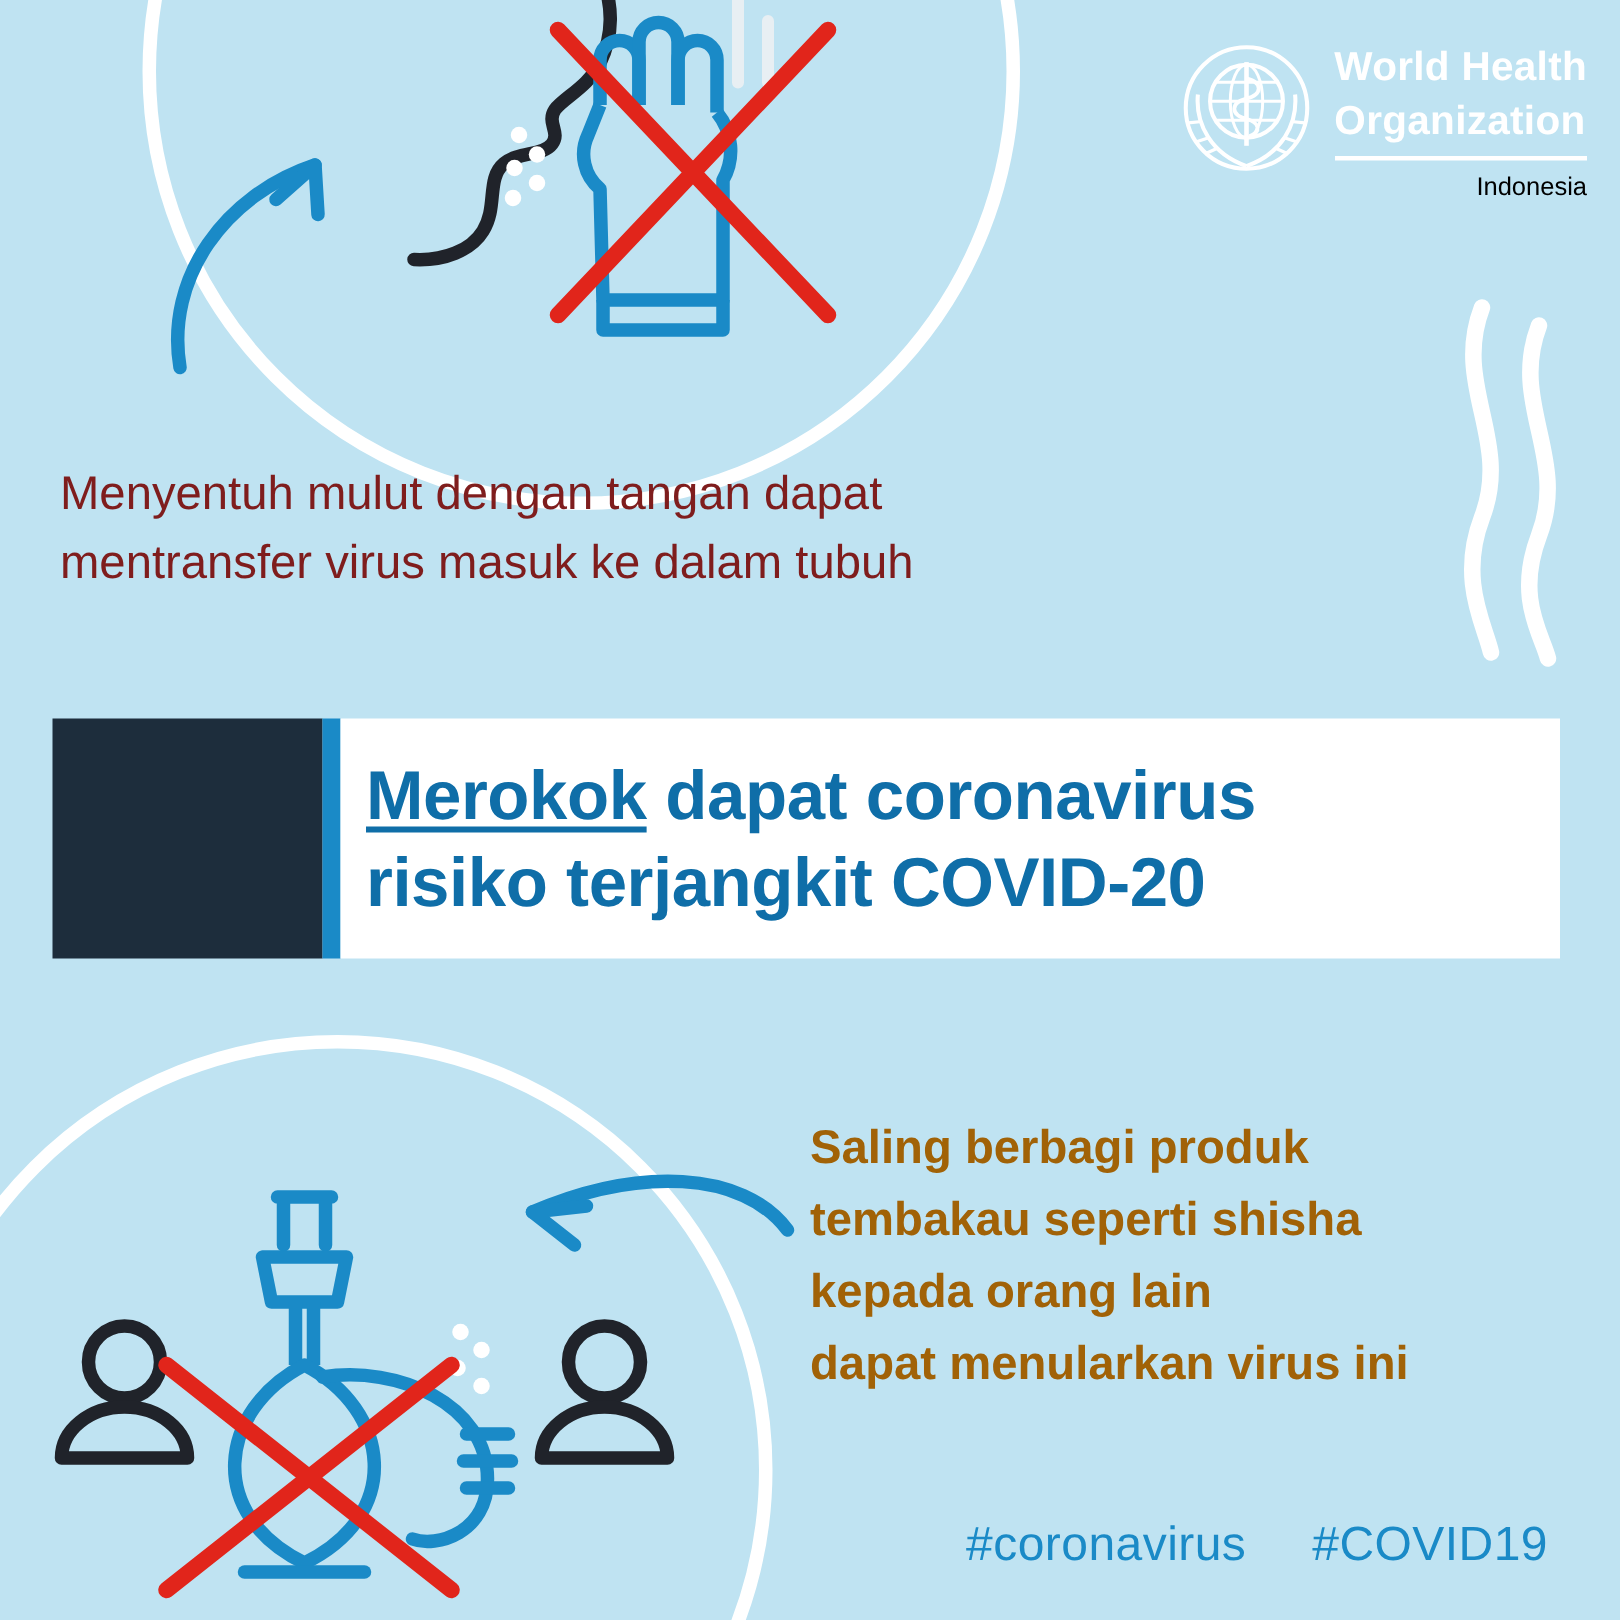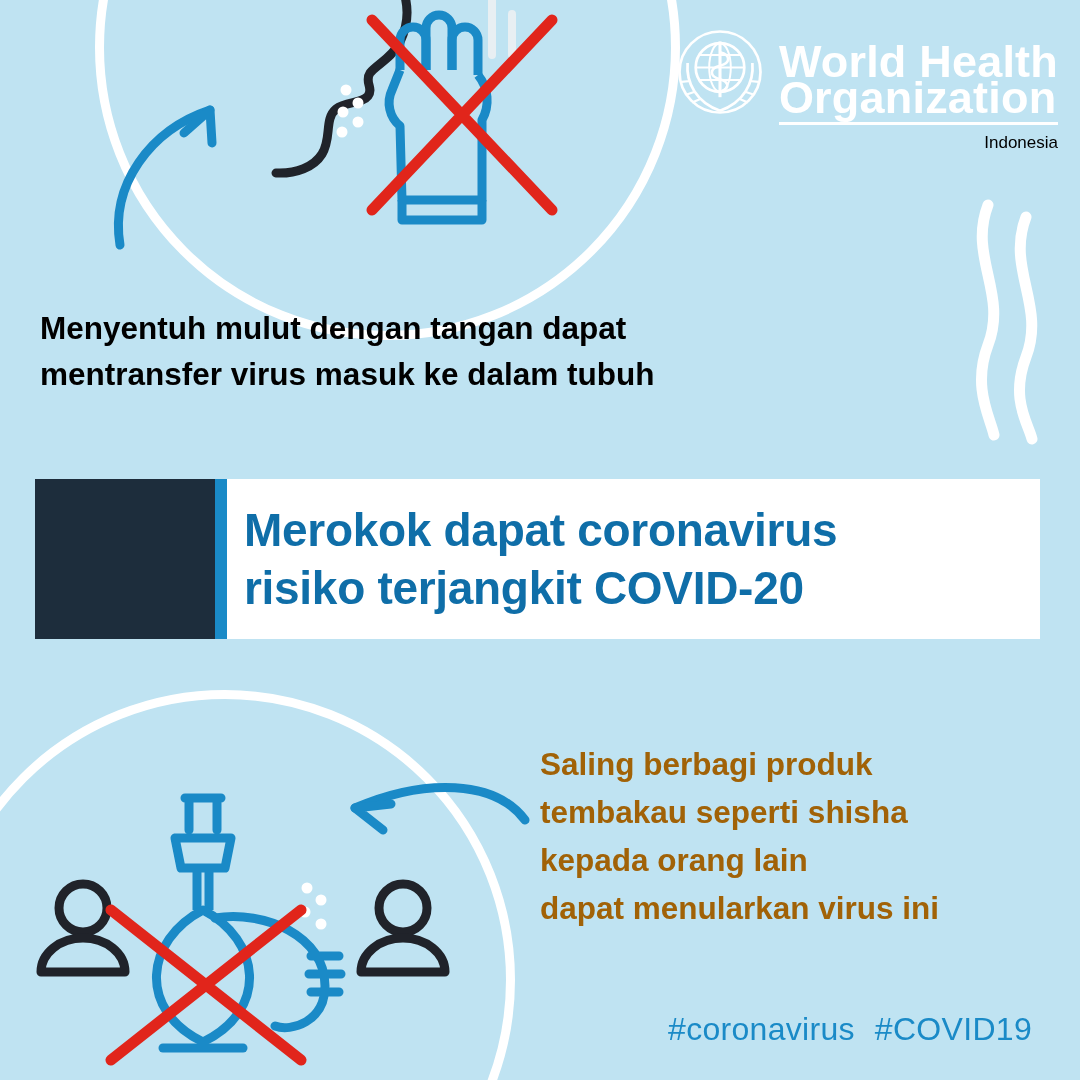--- a/index.html
+++ b/index.html
@@ -31,73 +31,72 @@
   }
 
   
   .who-logo{
     position:absolute;right:22px;top:26px;
     display:flex;align-items:flex-start;gap:14px;
   }
   .who-emblem{width:90px;height:92px;flex:none;}
   .who-text{display:flex;flex-direction:column;}
   .who-name{
-    color:#ffffff;font-weight:bold;font-size:45px;line-height:36px;
+    color:#ffffff;font-weight:bold;font-size:27px;line-height:36px;
     letter-spacing:.2px;
-    margin-top:18px;
   }
   .who-rule{height:3px;background:#ffffff;margin:6px 0 5px 0;width:100%;}
   .who-country{
     color:#000000;font-size:17px;line-height:26px;text-align:right;
   }
 
   
   .smoke{position:absolute;right:30px;top:195px;width:90px;height:250px;}
 
   
   .illus-top{position:absolute;left:100px;top:-30px;width:560px;height:320px;}
 
   
   .caption-top{
     position:absolute;left:40px;top:305px;width:760px;
-    color:#000000;font-weight:bold;font-size:31.5px;line-height:46px;
+    color:#7f1d1d;font-weight:normal;font-size:31.5px;line-height:46px;
   }
 
   
   .headline{
     position:absolute;left:35px;top:479px;
     width:1005px;height:160px;
     display:flex;align-items:stretch;
   }
   .headline .dark{width:180px;background:#1d2d3c;flex:none;}
   .headline .accent{width:12px;background:#1a8ac7;flex:none;}
   .headline .white{
     flex:1;background:#ffffff;display:flex;align-items:center;
     padding-left:17px;box-sizing:border-box;
   }
   .headline-text{
     color:#0f6ea8;font-weight:bold;font-size:46px;line-height:58px;
     letter-spacing:-.3px;
   }
-  .headline-text .u{text-underline-offset:5px;}
+  .headline-text .u{text-decoration:underline;text-underline-offset:5px;}
 
   
   .illus-bottom{position:absolute;left:25px;top:760px;width:540px;height:310px;}
 
   
   .caption-bottom{
     position:absolute;left:540px;top:740px;width:500px;
     color:#a16207;font-weight:bold;font-size:31.5px;line-height:48px;
   }
 
   
   .hashtags{
     position:absolute;right:48px;bottom:32px;
     color:#1a8ac7;font-size:32px;letter-spacing:.3px;
-    display:flex;gap:20px;
+    display:flex;gap:44px;
   }
 </style>
 </head>
 <body>
 
 <div class="stage">
 
   <div class="circle-top"></div>
   <div class="circle-bottom"></div>
 

